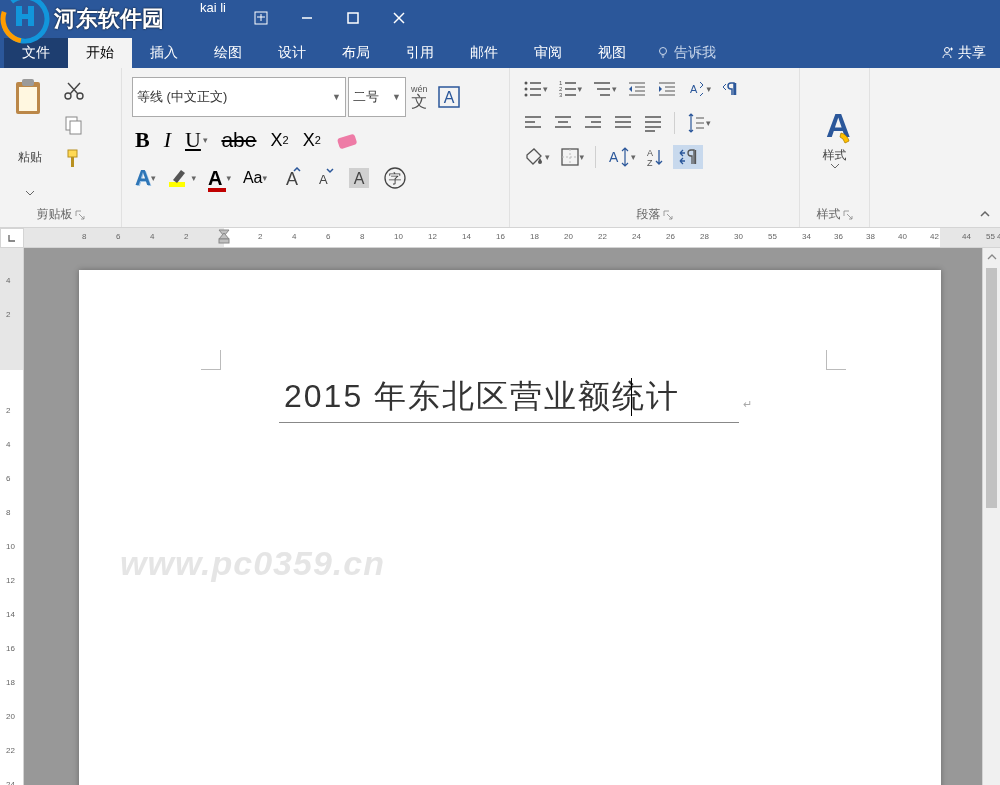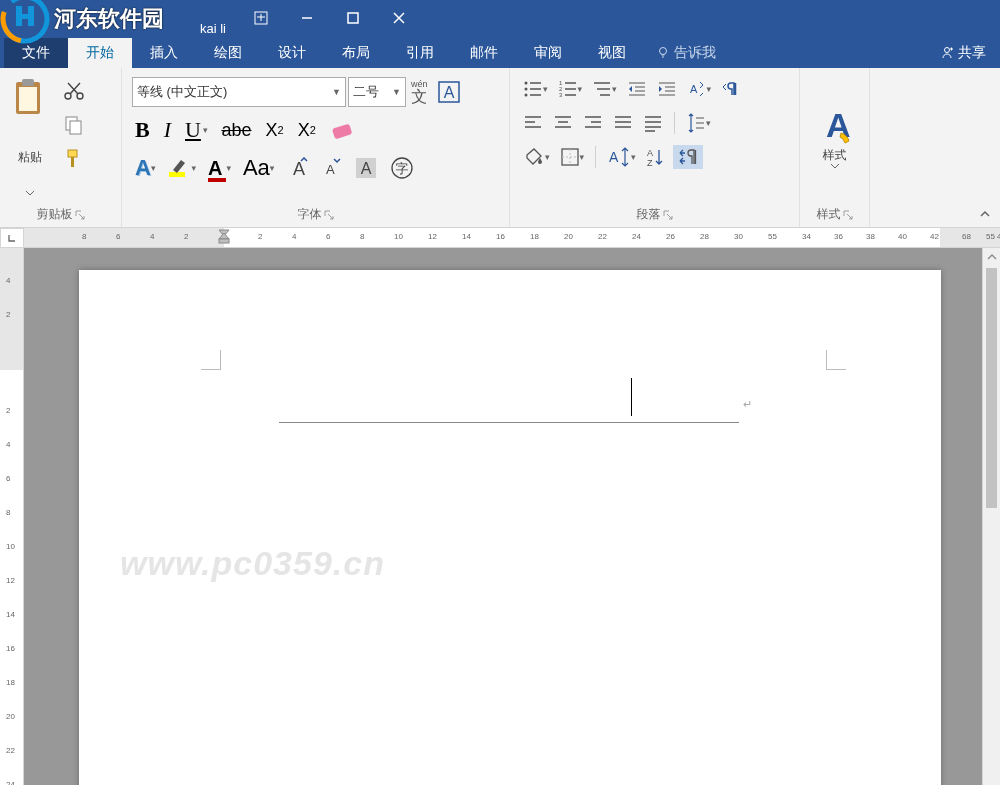--- a/index.html
+++ b/index.html
@@ -5,49 +5,49 @@
 * { margin: 0; padding: 0; box-sizing: border-box; font-family: "Microsoft YaHei", "Segoe UI", sans-serif; }
 body { width: 1000px; height: 785px; background: #f3f3f3; overflow: hidden; position: relative; }
 
 
 .titlebar { height: 36px; background: #2b579a; display: flex; align-items: center; color: #fff; font-size: 13px; position: relative; }
 .logo-watermark { position: absolute; left: 0; top: -4px; width: 200px; height: 46px; display: flex; align-items: center; z-index: 100; }
 .logo-circle { position: relative; width: 50px; height: 50px; }
 .logo-circle svg { width: 50px; height: 50px; }
 .logo-text { font-size: 22px; font-weight: bold; color: #fff; margin-left: 4px; text-shadow: 0 0 2px #000; }
 .title-center { margin: 0 auto; color: #fff; letter-spacing: 0.5px; }
-.title-right { display: flex; align-items: flex-end; }
+.title-right { display: flex; align-items: flex-start; }
 .user-name { margin-right: 12px; }
 .winctrl { width: 46px; height: 36px; display: flex; align-items: center; justify-content: center; color: #fff; }
 .winctrl svg { width: 14px; height: 14px; }
 
 
 .ribbon-tabs { height: 32px; background: #2b579a; display: flex; align-items: flex-end; padding-left: 4px; color: #fff; font-size: 14px; }
 .tab { padding: 6px 18px 6px; cursor: pointer; }
-.tab.active { background: #f3f3f3; color: #0369a1; }
+.tab.active { background: #f3f3f3; color: #000000; }
 .tab.file { background: #1e3e70; }
 .tab-spacer { flex: 1; }
 .tab-tell { display: flex; align-items: center; gap: 4px; color: #c8d6ea; padding: 6px 12px; }
 .share-btn { padding: 6px 14px; display: flex; align-items: center; gap: 4px; }
 
 
 .ribbon { height: 160px; background: #f3f3f3; border-bottom: 1px solid #d4d4d4; display: flex; position: relative; }
 .group { border-right: 1px solid #e1e1e1; display: flex; flex-direction: column; padding: 4px 4px 2px; }
 .group-body { flex: 1; display: flex; align-items: flex-start; }
 .group-label { text-align: center; font-size: 12px; color: #666; padding: 2px 0; display: flex; align-items: center; justify-content: center; gap: 2px; }
 .dialog-launcher { width: 10px; height: 10px; }
 
 .vbtn { display: flex; flex-direction: column; align-items: center; justify-content: center; padding: 2px 4px; font-size: 12px; color: #444; cursor: pointer; }
 .vbtn .ic { margin-bottom: 2px; }
 
 .sbtn { display: inline-flex; align-items: center; justify-content: center; padding: 2px 3px; cursor: pointer; position: relative; }
 .row { display: flex; align-items: center; gap: 2px; margin: 1px 0; }
 .col { display: flex; flex-direction: column; }
 
-.font-combo { height: 30px; border: 1px solid #ababab; background: #fff; display: flex; align-items: center; font-size: 13px; padding: 0 4px; color: #333; }
+.font-combo { height: 40px; border: 1px solid #ababab; background: #fff; display: flex; align-items: center; font-size: 13px; padding: 0 4px; color: #333; }
 .font-name { width: 214px; }
 .font-size { width: 58px; }
 .dd-arr { margin-left: auto; font-size: 9px; color: #666; }
 
 .ribbon-collapse { position: absolute; right: 6px; bottom: 4px; width: 18px; height: 18px; display: flex; align-items: center; justify-content: center; color: #666; cursor: pointer; }
 
 
 .ruler-h { height: 20px; background: #fff; border-bottom: 1px solid #d4d4d4; display: flex; position: relative; overflow: hidden; margin-left: 24px; }
 .ruler-gray { background: #e6e6e6; height: 100%; }
 .ruler-ticks { position: absolute; left: 0; right: 0; top: 0; bottom: 0; font-size: 8px; color: #666; }
@@ -227,21 +227,21 @@
             <span style="font-size:22px;font-weight:bold;font-family:'Times New Roman'">B</span>
           </div>
         <div class="sbtn">
             <span style="font-size:22px;font-style:italic;font-family:'Times New Roman'">I</span>
           </div>
         <div class="sbtn">
             <span style="font-size:22px;text-decoration:underline;font-family:'Times New Roman'">U</span>
             <span class="dd-arr" style="margin-left:2px">▾</span>
           </div>
         <div class="sbtn">
-            <span style="font-size:18px;text-decoration:line-through">abe</span>
+            <span style="font-size:21px;text-decoration:line-through">abe</span>
           </div>
         <div class="sbtn">
             <span style="font-size:18px">X</span>
             <sub style="font-size:11px">2</sub>
           </div>
         <div class="sbtn">
             <span style="font-size:18px">X</span>
             <sup style="font-size:11px">2</sup>
           </div>
         <div class="sbtn">
@@ -263,21 +263,21 @@
             <span class="dd-arr">▾</span>
           </div>
         <div class="sbtn">
             <span style="font-size:20px;font-weight:bold">A</span>
             <svg width="18" height="4" style="position:absolute;bottom:0;left:3px">
               <rect width="18" height="4" fill="#c00000"></rect>
             </svg>
             <span class="dd-arr" style="margin-left:4px">▾</span>
           </div>
         <div class="sbtn">
-            <span style="font-size:22px">Aa</span>
+            <span style="font-size:16px">Aa</span>
             <span class="dd-arr">▾</span>
           </div>
         <div class="sbtn">
             <svg width="22" height="22" viewBox="0 0 22 22">
               <text x="7" y="18" font-size="18" fill="#444">A</text>
               <path d="M15 4l3-3 3 3" fill="none" stroke="#2b579a" stroke-width="1.5"></path>
             </svg>
           </div>
         <div class="sbtn">
             <svg width="22" height="22" viewBox="0 0 22 22">
@@ -291,26 +291,20 @@
               <text x="12" y="18" font-size="16" text-anchor="middle" fill="#444">A</text>
             </svg>
           </div>
         <div class="sbtn">
             <svg width="24" height="24" viewBox="0 0 24 24">
               <circle cx="12" cy="12" r="10" fill="none" stroke="#444" stroke-width="1.3"></circle>
               <text x="12" y="17" font-size="13" text-anchor="middle" fill="#444">字</text>
             </svg>
           </div>
       </div>
-    </div>
-    <div class="group-label">
-        <span>字体</span>
-      <svg class="dialog-launcher" viewBox="0 0 10 10">
-          <path d="M1 1h5M1 1v5M4 4l5 5M9 6v3h-3" fill="none" stroke="#888" stroke-width="0.8"></path>
-        </svg>
     </div>
   </div>
 
   <div class="group" style="width:290px">
     <div class="group-body col" style="padding:4px 6px;gap:8px;width:100%">
       <div class="row" style="gap:4px">
         <div class="sbtn">
             <svg width="20" height="20" viewBox="0 0 20 20">
               <circle cx="3" cy="4" r="1.5" fill="#555"></circle>
               <line x1="7" y1="4" x2="18" y2="4" stroke="#555" stroke-width="1.5"></line>
@@ -536,21 +530,21 @@
       <span class="tick-num" style="left: 608px;">24</span>
       <span class="tick-num" style="left: 642px;">26</span>
       <span class="tick-num" style="left: 676px;">28</span>
       <span class="tick-num" style="left: 710px;">30</span>
       <span class="tick-num" style="left: 744px;">55</span>
       <span class="tick-num" style="left: 778px;">34</span>
       <span class="tick-num" style="left: 810px;">36</span>
       <span class="tick-num" style="left: 842px;">38</span>
       <span class="tick-num" style="left: 874px;">40</span>
       <span class="tick-num" style="left: 906px;">42</span>
-      <span class="tick-num" style="left: 938px;">68</span>
+      <span class="tick-num" style="left: 938px;">44</span>
       <span class="tick-num" style="left: 962px;">55</span>
       <span class="tick-num" style="left: 973px;">48</span>
     </div>
 </div>
 
 <div class="ruler-v">
   <div class="ruler-v-gray" style="height:22px"></div>
   <div class="ruler-v-gray" style="height:100px"></div>
   <div class="ruler-ticks" id="vticks">
       <span class="tick-num" style="top: 28px;">4</span>
@@ -567,20 +561,21 @@
       <span class="tick-num" style="top: 464px;">20</span>
       <span class="tick-num" style="top: 498px;">22</span>
       <span class="tick-num" style="top: 532px;">24</span>
     </div>
 </div>
 
 <div class="doc-area">
   <div class="page">
     <div class="page-margin-corner tl"></div>
     <div class="page-margin-corner tr"></div>
+    <div class="doc-heading">2015 年东北区营业额统计</div>
     <div class="head-rule"></div>
     <div class="cursor-caret"></div>
     <span style="position:absolute;left:664px;top:128px;font-size:11px;color:#aaa">↵</span>
   </div>
 </div>
 
 <div class="scroll-v">
   <svg width="18" height="18" viewBox="0 0 18 18" style="position:absolute;top:0">
       <path d="M5 11l4-4 4 4" fill="none" stroke="#888" stroke-width="1.3"></path>
     </svg>

